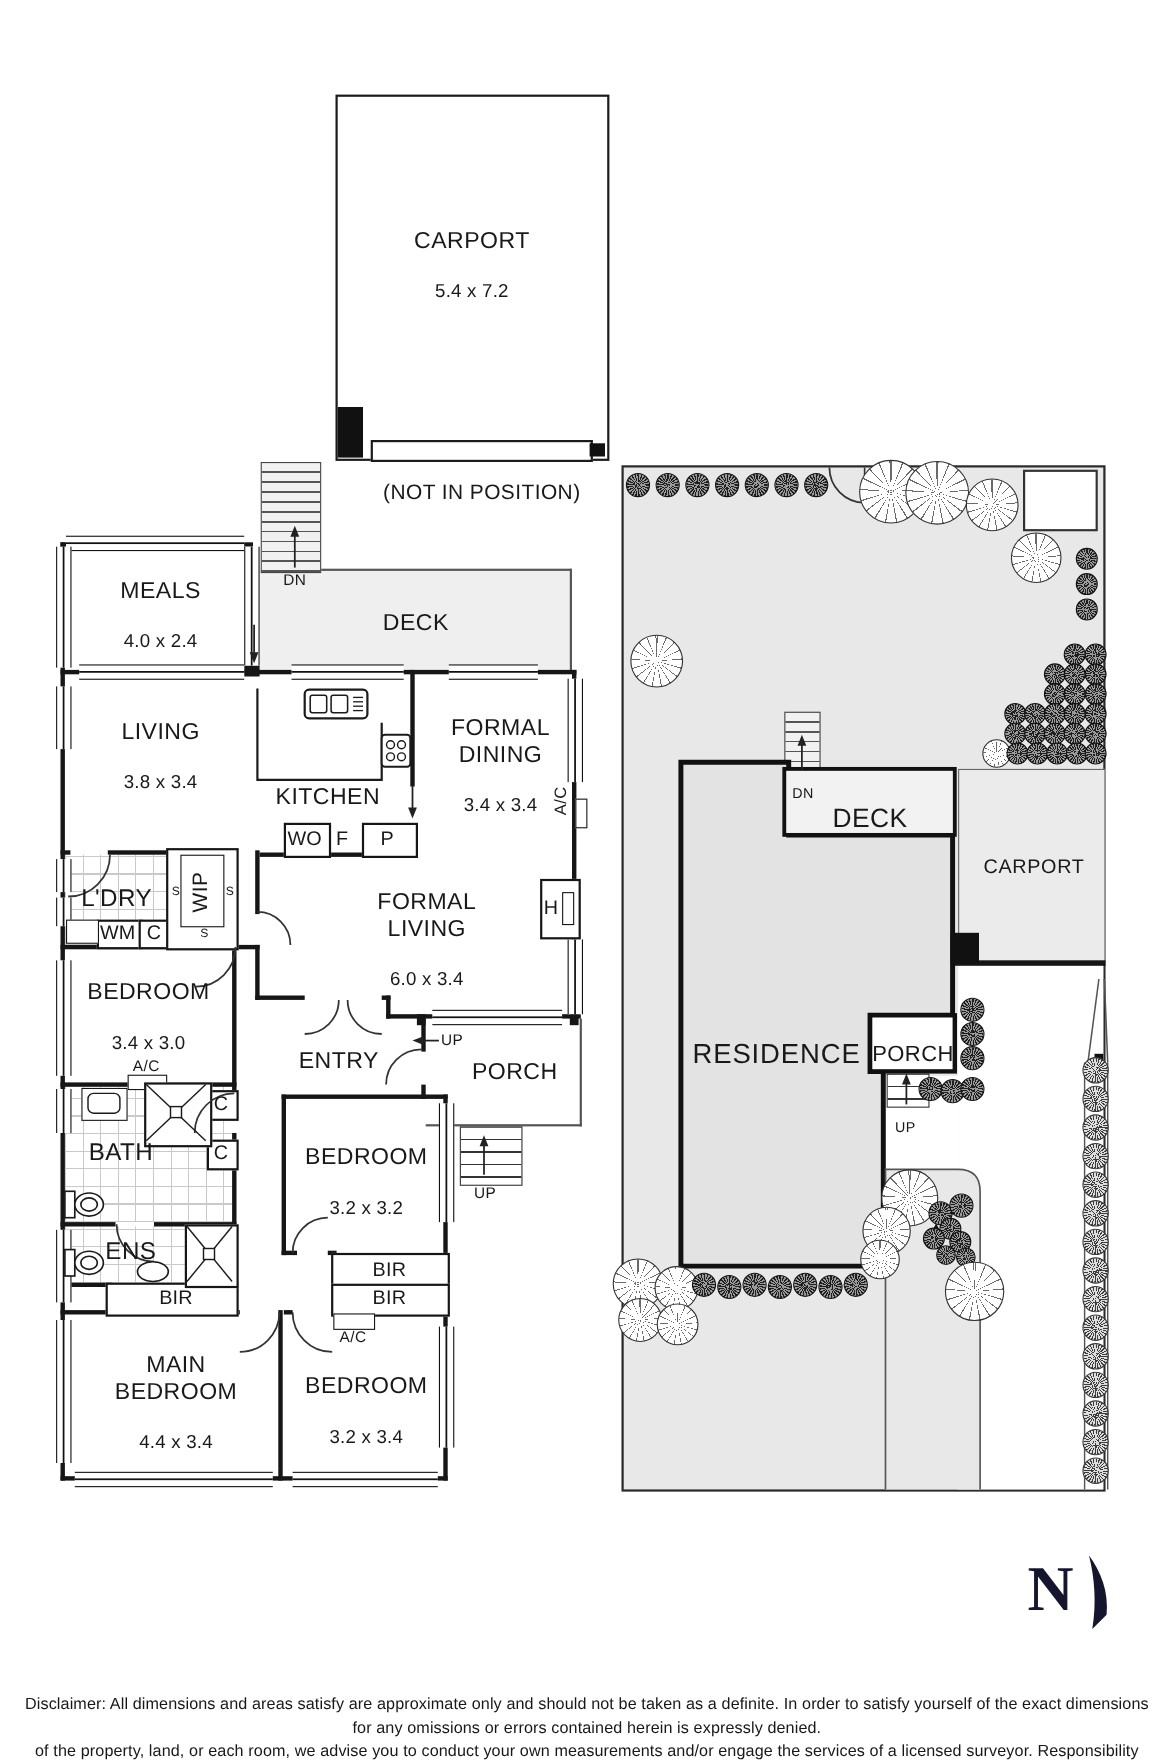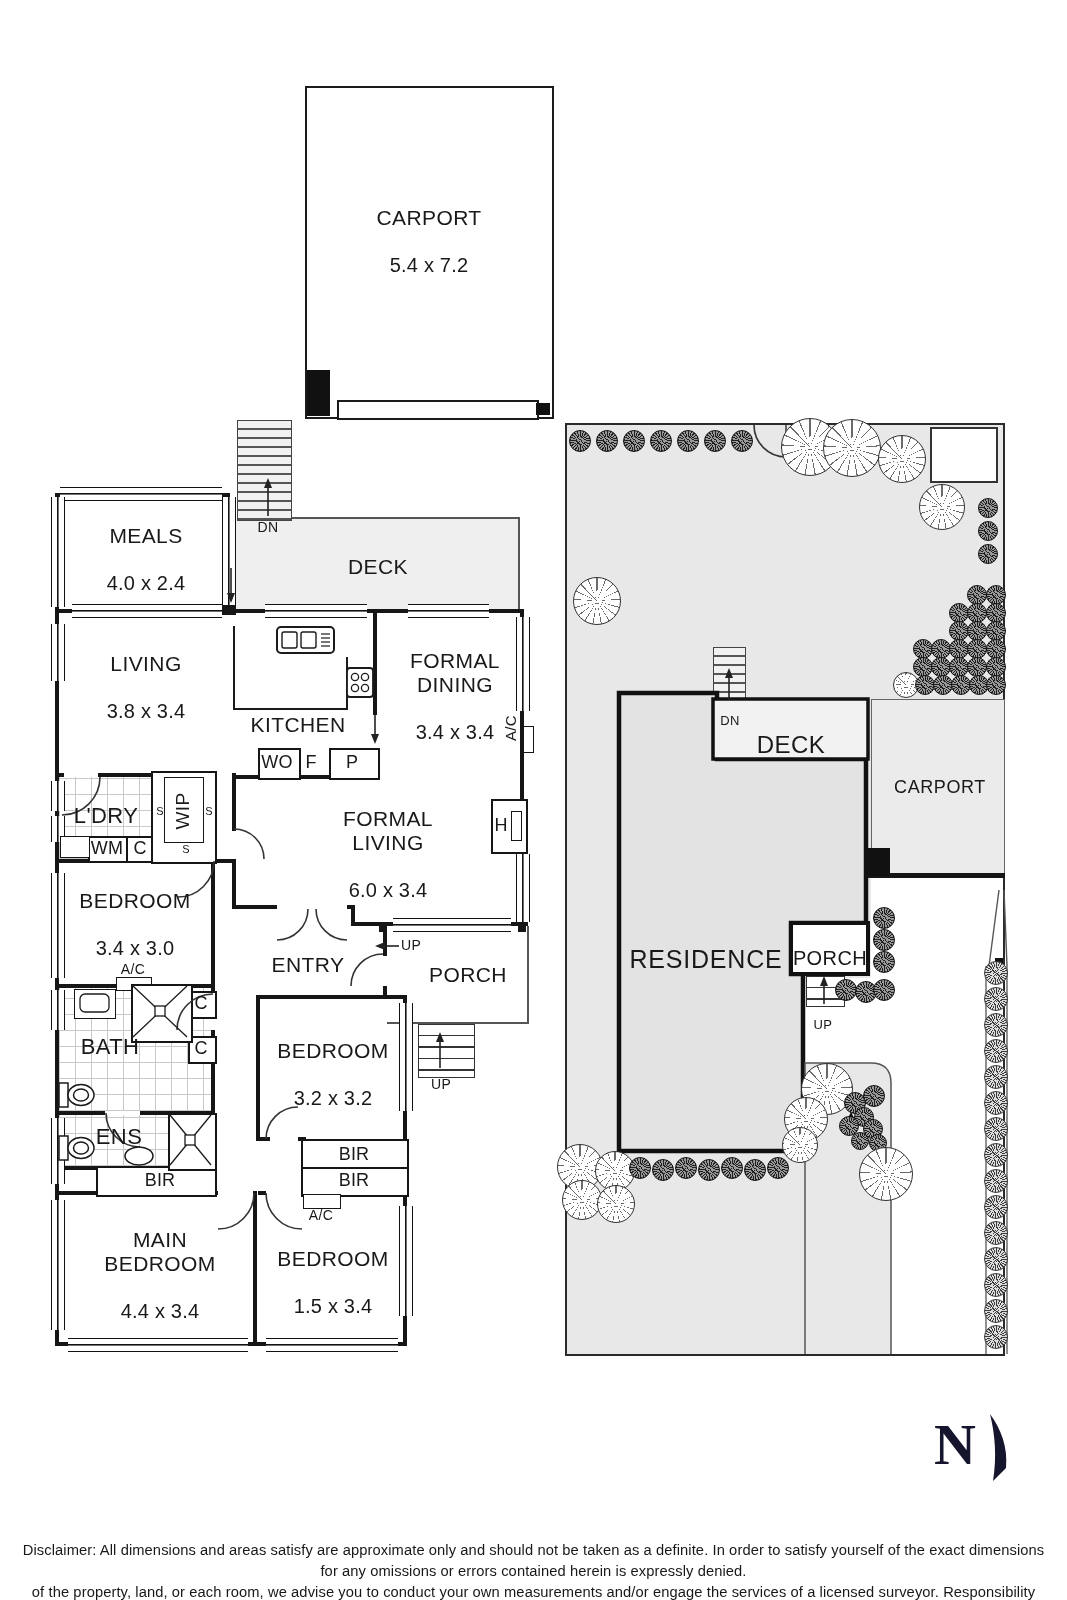--- a/index.html
+++ b/index.html
@@ -17,21 +17,21 @@
   .tiles{position:absolute;z-index:1;
      background-image:repeating-linear-gradient(0deg,#c9c9c9 0 1px,transparent 1px 16px),
                       repeating-linear-gradient(90deg,#c9c9c9 0 1px,transparent 1px 16px);}
   .stairs{position:absolute;z-index:3;border:1.5px solid #444;
      background:repeating-linear-gradient(180deg,#f1f1f1 0 7.5px,#555 7.5px 9px);}
   .steps{position:absolute;z-index:3;border:1.2px solid #333;background:#fff;
      background:repeating-linear-gradient(180deg,#fff 0 10px,#333 10px 11.4px);}
   .lbl{position:absolute;transform:translate(-50%,-50%);text-align:center;z-index:6;
        font-size:21px;line-height:1.14;letter-spacing:.4px;white-space:pre-line;color:#191919;}
   .lbl .rname{display:block;white-space:pre-line;}
-  .lbl .dims{display:block;font-size:20px;letter-spacing:.2px;}
+  .lbl .dims{display:block;font-size:17px;letter-spacing:.2px;}
   .sm{font-size:18px;letter-spacing:.2px;}
   .xs{font-size:14px;}
   .tiny{font-size:11px;}
   .vlbl{position:absolute;transform:translate(-50%,-50%) rotate(180deg);writing-mode:vertical-rl;
         z-index:6;font-size:15px;letter-spacing:.4px;}
   .vlbl.big{font-size:19px;}
   .fill{position:absolute;z-index:1;}
   .tree,.shrub,.hedge{position:absolute;z-index:3;border-radius:50%;box-sizing:border-box;}
   .tree{border:1.3px solid #333;background:repeating-conic-gradient(#6a6a6a 0 2.5deg,#fff 2.5deg 21deg);}
   .shrub{border:1px solid #111;background:repeating-conic-gradient(#202020 0 8deg,#9a9a9a 8deg 17deg);}
@@ -51,20 +51,23 @@
 <div id="plan">
 
   <div class="abs" style="left:305px;top:58px;width:245px;height:329px;border:2.5px solid #1b1b1b;background:#fff;z-index:4;"></div>
   <div class="lbl" style="left:429px;top:213px;">
     <span class="rname">CARPORT</span>
     <span class="dims">5.4 x 7.2</span>
   </div>
   <div class="abs" style="left:307px;top:342px;width:23px;height:46px;background:#111;z-index:5;"></div>
   <div class="abs" style="left:337px;top:372px;width:198px;height:16px;border:2px solid #1b1b1b;background:#fff;z-index:6;"></div>
   <div class="abs" style="left:536px;top:375px;width:14px;height:12px;background:#111;z-index:6;"></div>
+  <div class="lbl" style="left:438px;top:409px;font-size:19px;">
+    <span>(NOT IN POSITION)</span>
+  </div>
 
   <div class="fill" style="left:233px;top:490px;width:286px;height:92px;background:#efefef;"></div>
   <div class="thinline" style="left:292px;top:489px;width:227px;height:2px;"></div>
   <div class="thinline" style="left:518px;top:489px;width:2px;height:93px;"></div>
   <div class="tiles" style="left:59px;top:749px;width:152px;height:82px;"></div>
   <div class="tiles" style="left:59px;top:960px;width:152px;height:123px;"></div>
   <div class="tiles" style="left:59px;top:1087px;width:150px;height:51px;"></div>
 
   <div class="stairs" style="left:237px;top:392px;width:53px;height:99px;"></div>
 
@@ -198,21 +201,21 @@
   <div class="lbl" style="left:119px;top:1109px;font-size:22px;">
     <span class="rname">ENS</span>
   </div>
   <div class="lbl" style="left:160px;top:1247px;">
     <span class="rname">MAIN
 BEDROOM</span>
     <span class="dims">4.4 x 3.4</span>
   </div>
   <div class="lbl" style="left:333px;top:1254px;">
     <span class="rname">BEDROOM</span>
-    <span class="dims">1.5 x 3.4</span>
+    <span class="dims">3.2 x 3.4</span>
   </div>
 
   <div class="lbl sm" style="left:277px;top:734px;"><span>WO</span></div>
   <div class="lbl sm" style="left:311px;top:734px;"><span>F</span></div>
   <div class="lbl sm" style="left:352px;top:734px;"><span>P</span></div>
   <div class="lbl sm" style="left:107px;top:820px;"><span>WM</span></div>
   <div class="lbl sm" style="left:140px;top:820px;"><span>C</span></div>
   <div class="lbl sm" style="left:201px;top:975px;"><span>C</span></div>
   <div class="lbl sm" style="left:201px;top:1020px;"><span>C</span></div>
   <div class="vlbl big" style="left:183px;top:783px;"><span>WIP</span></div>

